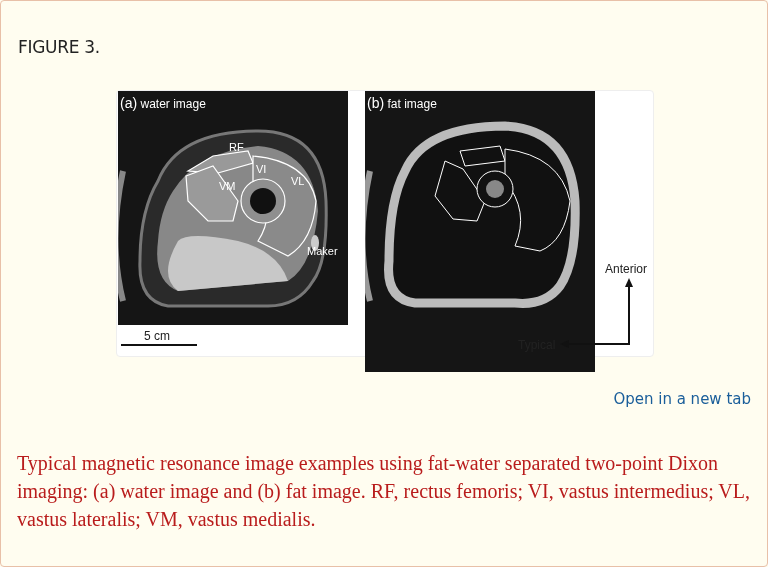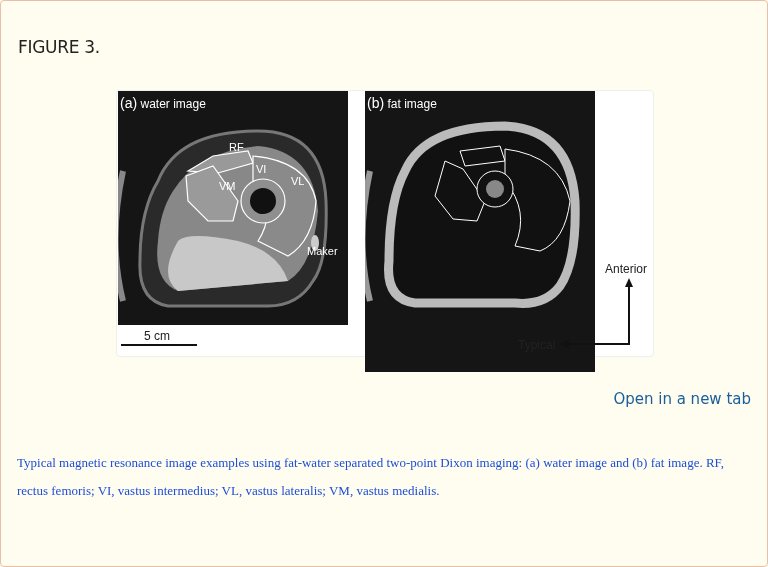--- a/index.html
+++ b/index.html
@@ -12,21 +12,21 @@
   .mri.b { left:365px; top:91px; width:230px; height:281px; }
   .mri-label { position:absolute; left:2px; top:4px; color:#fff; font-size:12px; }
   .mri-label .p { font-size:14px; }
   .ann { position:absolute; color:#fff; font-size:11px; }
   svg.mri-svg { position:absolute; left:0; top:0; }
   .scalebar-label { position:absolute; left:144px; top:329px; font-size:12px; color:#222; }
   .scalebar { position:absolute; left:121px; top:344px; width:76px; height:2px; background:#111; }
   .orient-anterior { position:absolute; left:605px; top:262px; font-size:12px; color:#222; }
   .orient-medial { position:absolute; left:518px; top:338px; font-size:12px; color:#222; }
   .open-link { position:absolute; right:17px; top:390px; font-size:15px; color:#1a5e9a; font-family:"DejaVu Sans", sans-serif; cursor:pointer; }
-  .caption { position:absolute; left:17px; top:449px; width:740px; font-family:"Liberation Serif", serif; font-size:13px; line-height:28px; color:#1d4ed8; }
+  .caption { position:absolute; left:17px; top:449px; width:740px; font-family:"Liberation Serif", serif; font-size:20px; line-height:28px; color:#b91c1c; }
 </style>
 </head>
 <body>
 
 <div class="panel">
   <div class="fig-title">FIGURE 3.</div>
 </div>
 
 <div class="figure-card"></div>
 

